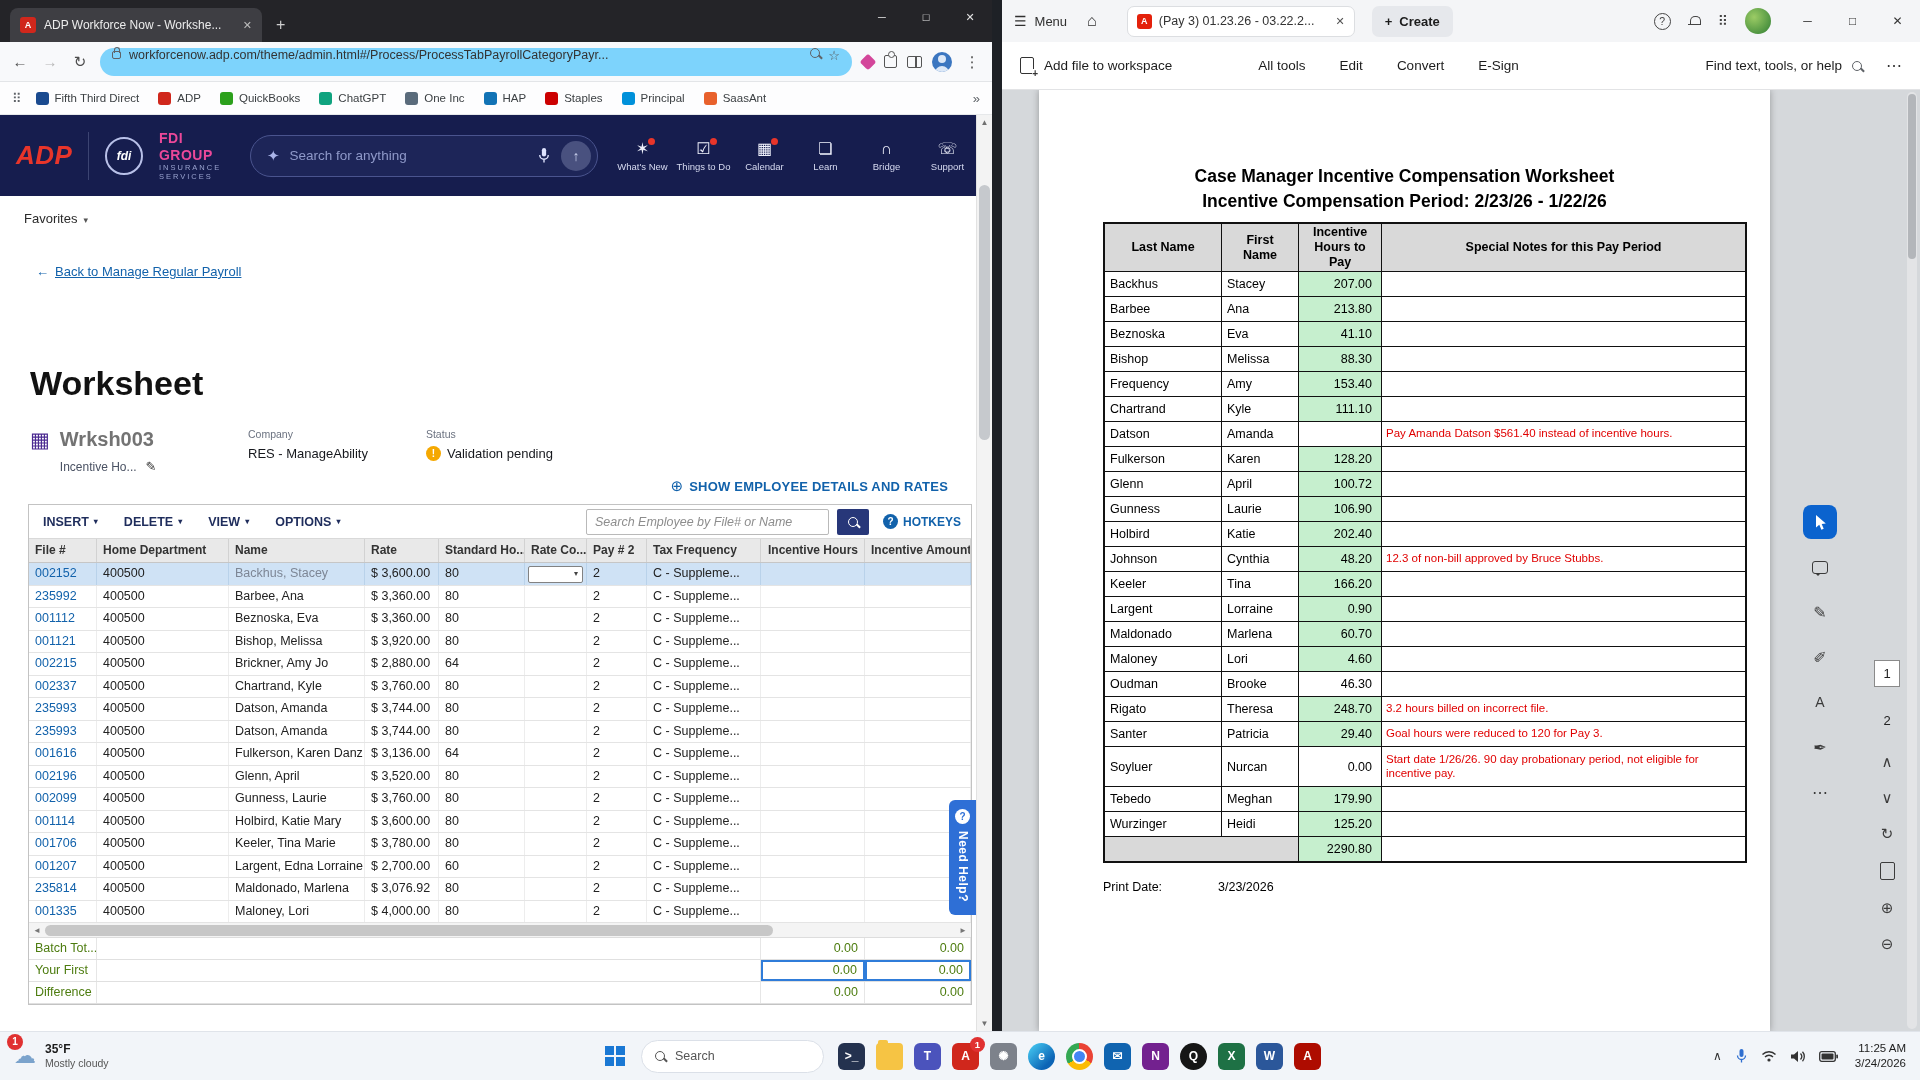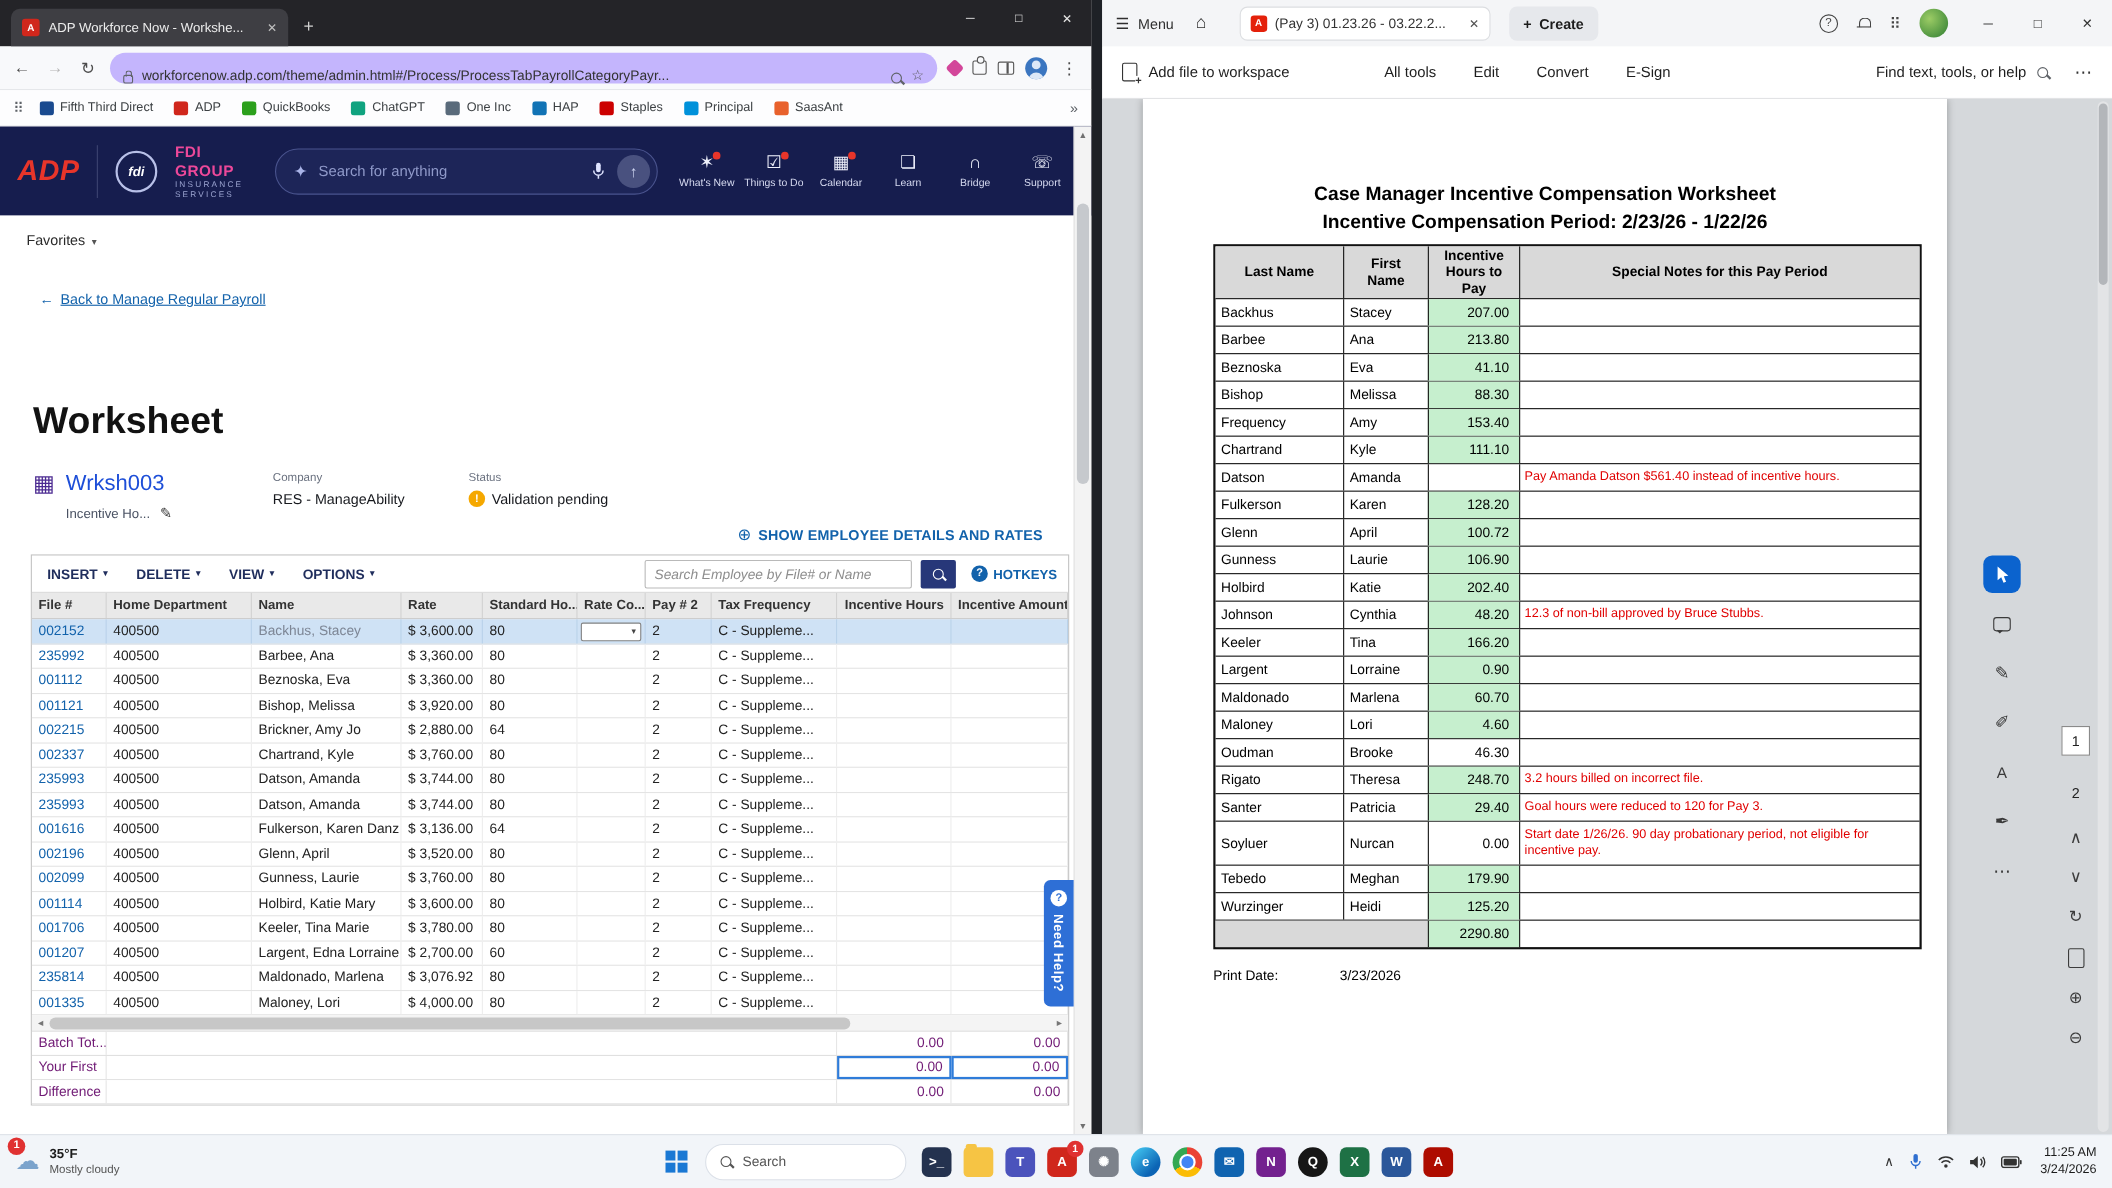--- a/index.html
+++ b/index.html
@@ -14,21 +14,21 @@
 .bw-tab{height:34px;width:252px;margin-left:10px;background:#3e3e43;border-radius:8px 8px 0 0;display:flex;align-items:center;gap:8px;padding:0 10px;font-size:12px;color:#ececec}
 .bw-fav{width:16px;height:16px;border-radius:3px;background:#d0271c;color:#fff;font-size:9px;font-weight:bold;display:flex;align-items:center;justify-content:center;flex:none}
 .bw-tab-t{flex:1;white-space:nowrap;overflow:hidden}
 .bw-tab-x{color:#bdbdbd;font-size:11px}
 .bw-newtab{margin:0 0 9px 14px;font-size:16px;color:#cfcfcf;line-height:16px}
 .bw-wc{position:absolute;right:0;top:0;height:34px;display:flex}
 .bw-wc span{width:44px;display:flex;align-items:center;justify-content:center;font-size:11px;color:#e3e3e3}
 .bw-nav{height:40px;background:#f8f9fb;display:flex;align-items:center;padding:0 10px;gap:10px;border-bottom:1px solid #e3e5e8;flex:none}
 .nbtn{font-size:15px;color:#4d4d4d;width:20px;text-align:center}
 .dim{color:#b7b7b7}
-.addr{flex:1;height:28px;background:#c4b5fd;border-radius:14px;display:flex;align-items:flex-end;padding:0 12px;gap:8px;min-width:0}
+.addr{flex:1;height:28px;background:#7dd3fc;border-radius:14px;display:flex;align-items:flex-start;padding:0 12px;gap:8px;min-width:0}
 .addr-url{flex:1;font-size:12.5px;color:#333;white-space:nowrap;overflow:hidden}
 .addr-star{font-size:13px;color:#555}
 .i-lock{width:9px;height:8px;border:1.2px solid #5f6368;border-radius:2px;position:relative;margin-top:3px;flex:none}
 .i-lock::before{content:"";position:absolute;top:-5px;left:1px;width:4px;height:5px;border:1.2px solid #5f6368;border-bottom:none;border-radius:3px 3px 0 0}
 .i-mag{width:10px;height:10px;border:1.6px solid #5f6368;border-radius:50%;position:relative;flex:none;display:inline-block}
 .i-mag::after{content:"";position:absolute;width:5px;height:1.6px;background:#5f6368;right:-4px;bottom:-1px;transform:rotate(45deg)}
 .mag-w{border-color:#fff}.mag-w::after{background:#fff}
 .mag-d{border-color:#555}.mag-d::after{background:#555}
 .ext-pink{width:12px;height:12px;background:#d3469a;border-radius:3px;transform:rotate(45deg);flex:none}
 .i-puzzle{width:13px;height:13px;border:1.5px solid #555;border-radius:2px;position:relative;flex:none}
@@ -69,21 +69,21 @@
 .page{flex:1;background:#fff;position:relative;overflow:hidden}
 .fav-row{height:44px;display:flex;align-items:center;padding:0 24px;font-size:13px;color:#2a2a2a}
 .fav-row i{font-size:9px;margin-left:6px;color:#555}
 .back-link{position:absolute;left:36px;top:68px;color:#1262ab;font-size:13px;display:flex;gap:6px;align-items:center;cursor:pointer}
 .back-link span{text-decoration:underline}
 .ws-title{position:absolute;left:30px;top:168px;font-size:34px;font-weight:800;color:#121212}
 .ws-meta{position:absolute;left:30px;top:232px;display:flex;align-items:flex-start}
 .ws-id{display:flex;gap:10px;width:218px}
 .ws-grid-ico{color:#4b2a91;font-size:21px;line-height:23px}
 .ws-code-blk{display:flex;flex-direction:column}
-.ws-code{font-size:20px;font-weight:normal;color:#1d4ed8;line-height:22px}
+.ws-code{font-size:20px;font-weight:bold;color:#737373;line-height:22px}
 .ws-sub{display:flex;align-items:center;gap:9px;font-size:12px;color:#4a5263;margin-top:9px}
 .ws-pencil{font-size:13px;color:#333}
 .meta-blk{display:flex;flex-direction:column;gap:6px;margin-right:58px}
 .meta-blk label{font-size:10.5px;color:#6b7280}
 .meta-val{font-size:13px;color:#16181d}
 .status-line{display:flex;align-items:center;font-size:13px;color:#16181d}
 .warn-dot{width:15px;height:15px;border-radius:50%;background:#f5a800;color:#fff;font-size:10px;font-weight:bold;display:inline-flex;align-items:center;justify-content:center;margin-right:6px;flex:none}
 .show-link{position:absolute;right:44px;top:281px;color:#1262ab;font-weight:bold;font-size:13px;display:flex;align-items:center;gap:6px;letter-spacing:.2px;cursor:pointer}
 .show-link i{font-size:15px;font-weight:normal}
 .grid-wrap{position:absolute;left:28px;top:308px;width:944px;border:1px solid #c3c3c3;background:#fff}
@@ -119,21 +119,21 @@
 .g-row.sel .gc{border-right-color:#b9d2ea}
 .g-row.sel .c-name{color:#7d8695}
 .dd{display:none}
 .c-rc.hasdd .dd{display:flex;width:100%;height:17px;margin-top:2.5px;background:#fff;border:1px solid #828282;border-radius:2px;align-items:center;justify-content:flex-end;padding-right:4px}
 .dd i{font-size:8px;color:#444}
 .g-hscroll{height:15px;background:#f4f4f4;display:flex;align-items:center;border-bottom:1px solid #ddd}
 .g-hscroll>i{width:16px;text-align:center;font-size:8px;color:#777}
 .hs-track{flex:1;height:100%;position:relative}
 .hs-thumb{position:absolute;left:0;top:2px;height:11px;width:80%;background:#c7c7c7;border-radius:6px}
 .t-row{display:flex;height:22px;border-bottom:1px solid #e0e0e0;background:#fff}
-.tc{border-right:1px solid #e6e6e6;font-size:12.5px;line-height:21px;padding:0 6px;white-space:nowrap;overflow:hidden;color:#701a75}
+.tc{border-right:1px solid #e6e6e6;font-size:12.5px;line-height:21px;padding:0 6px;white-space:nowrap;overflow:hidden;color:#4d7c0f}
 .t-label{width:68px}
 .t-wide{width:664px}
 .t-hours{width:104px;text-align:right}
 .t-amt{width:106px;text-align:right}
 .t-row.outlined .t-hours,.t-row.outlined .t-amt{border:2px solid #2f7cd9;line-height:17px}
 .bw-vscroll{position:absolute;right:0;top:115px;bottom:0;width:16px;background:#f3f3f3;border-left:1px solid #e2e2e2;display:flex;flex-direction:column;align-items:center;z-index:4}
 .vs-arrow{font-size:8px;color:#707070;height:15px;line-height:15px}
 .vs-track{flex:1;width:100%;position:relative}
 .vs-thumb{position:absolute;left:2px;right:2px;top:55px;height:255px;background:#c6c9cd;border-radius:6px}
 .need-help{position:absolute;right:16px;top:800px;width:27px;height:115px;background:#2e6fd6;border-radius:6px 0 0 6px;display:flex;flex-direction:column;align-items:center;padding-top:9px;gap:7px;z-index:5;cursor:pointer}

